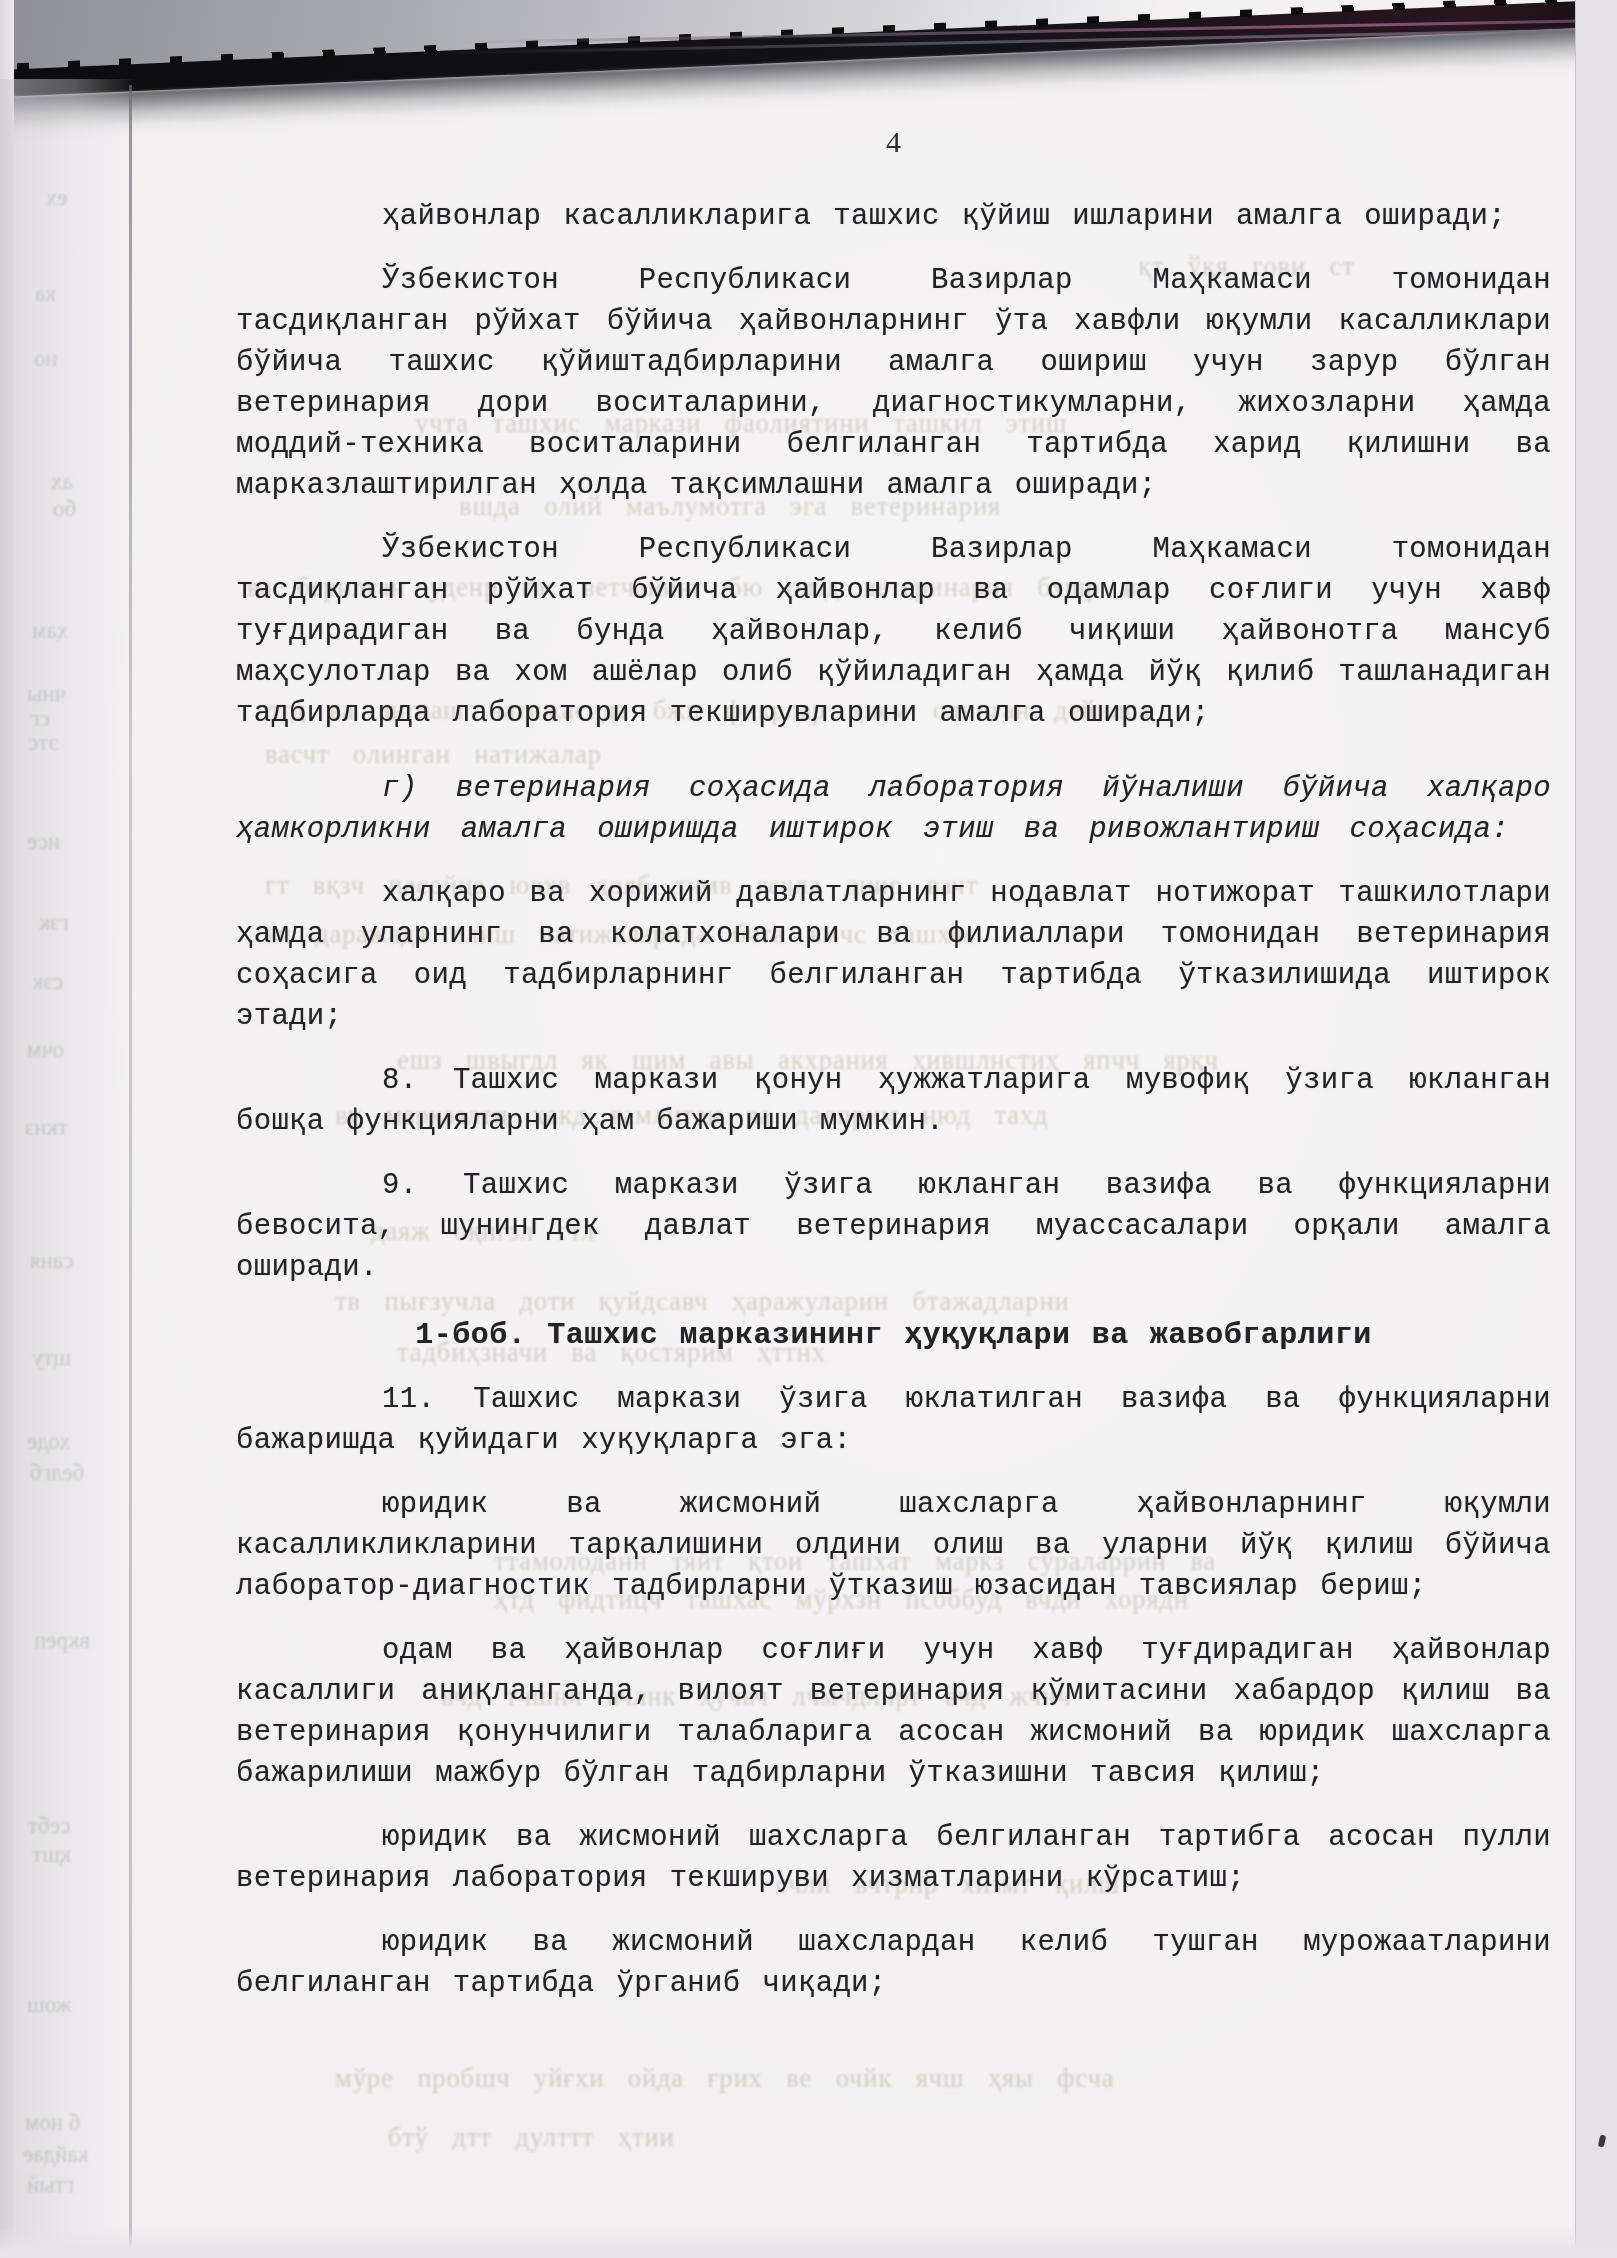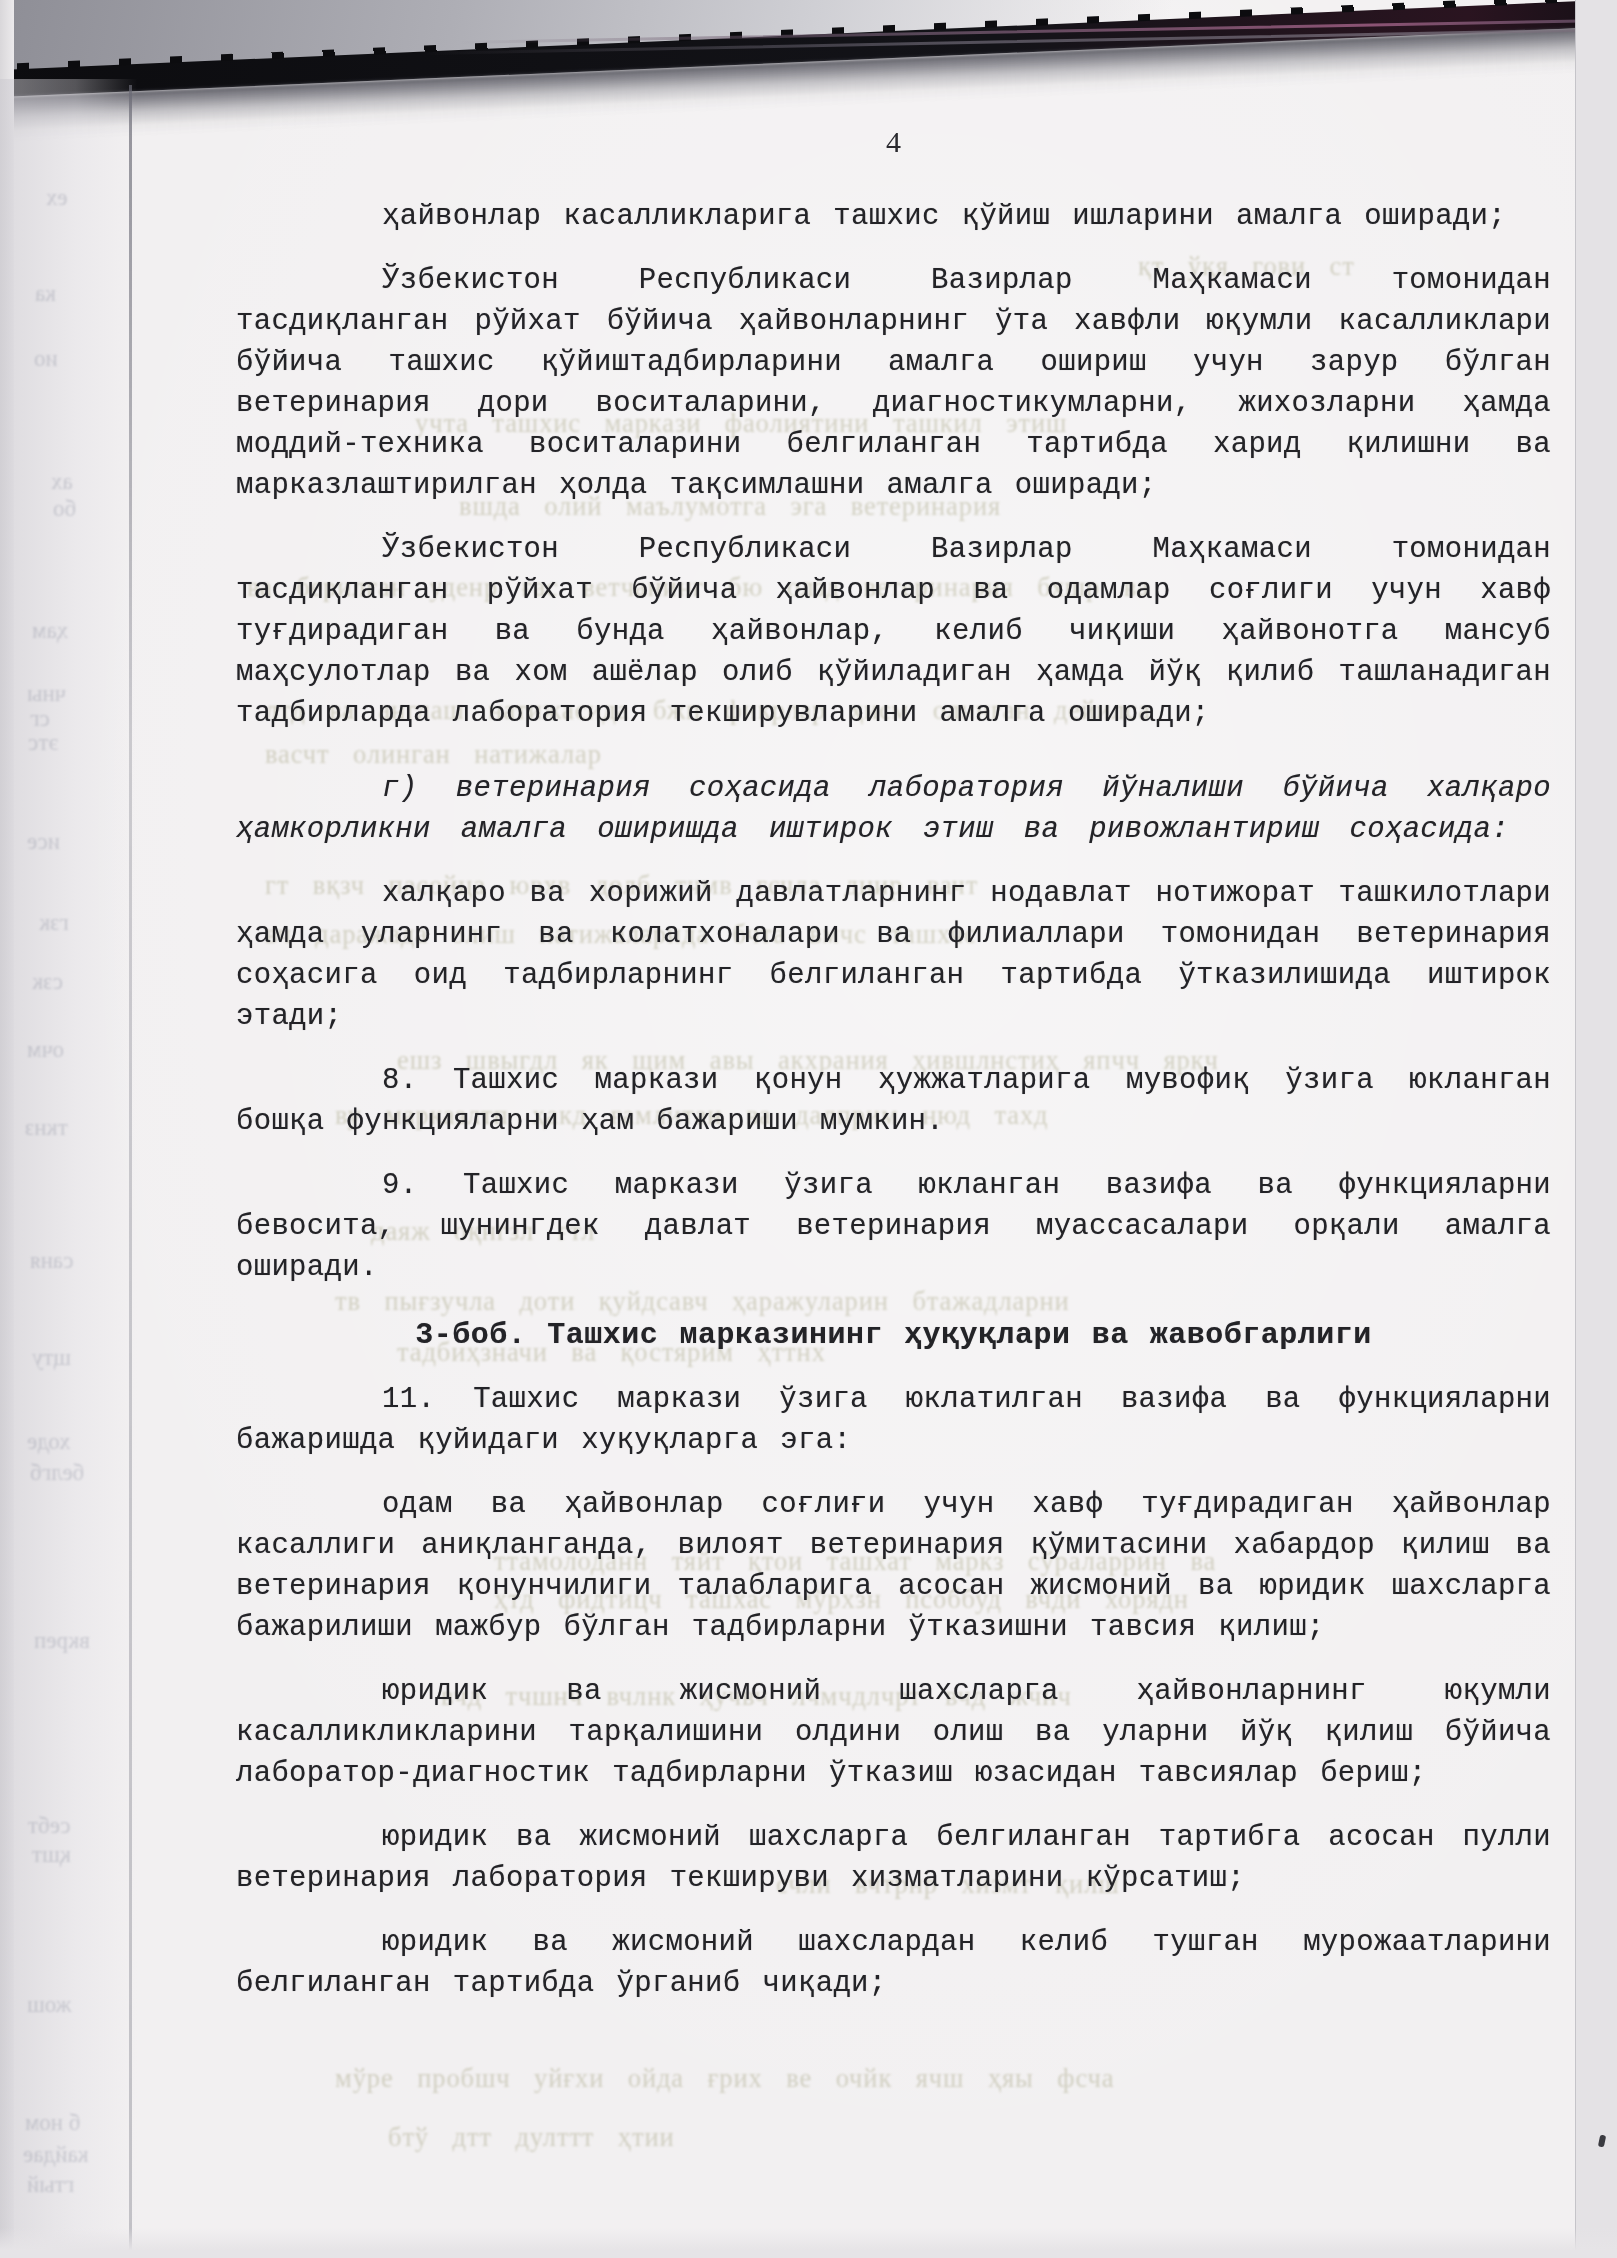--- a/index.html
+++ b/index.html
@@ -168,21 +168,21 @@
 
   <div class="page-number">4</div>
   <div class="content" id="content">
       <p class="para normal">ҳайвонлар касалликларига ташхис қўйиш ишларини амалга оширади;</p>
       <p class="para normal">Ўзбекистон Республикаси Вазирлар Маҳкамаси томонидан тасдиқланган рўйхат бўйича ҳайвонларнинг ўта хавфли юқумли касалликлари бўйича ташхис қўйиштадбирларини амалга ошириш учун зарур бўлган ветеринария дори воситаларини, диагностикумларни, жихозларни ҳамда моддий-техника воситаларини белгиланган тартибда харид қилишни ва марказлаштирилган ҳолда тақсимлашни амалга оширади;</p>
       <p class="para normal">Ўзбекистон Республикаси Вазирлар Маҳкамаси томонидан тасдиқланган рўйхат бўйича ҳайвонлар ва одамлар соғлиги учун хавф туғдирадиган ва бунда ҳайвонлар, келиб чиқиши ҳайвонотга мансуб маҳсулотлар ва хом ашёлар олиб қўйиладиган ҳамда йўқ қилиб ташланадиган тадбирларда лаборатория текширувларини амалга оширади;</p>
       <p class="para italic">г) ветеринария соҳасида лаборатория йўналиши бўйича халқаро ҳамкорликни амалга оширишда иштирок этиш ва ривожлантириш соҳасида:</p>
       <p class="para normal">халқаро ва хорижий давлатларнинг нодавлат нотижорат ташкилотлари ҳамда уларнинг ва колатхоналари ва филиаллари томонидан ветеринария соҳасига оид тадбирларнинг белгиланган тартибда ўтказилишида иштирок этади;</p>
       <p class="para normal">8. Ташхис маркази қонун ҳужжатларига мувофиқ ўзига юкланган бошқа функцияларни ҳам бажариши мумкин.</p>
       <p class="para normal">9. Ташхис маркази ўзига юкланган вазифа ва функцияларни бевосита, шунингдек давлат ветеринария муассасалари орқали амалга оширади.</p>
-      <p class="para heading">3-боб. Ташхис марказининг ҳуқуқлари ва жавобгарлиги</p>
+      <p class="para heading">1-боб. Ташхис марказининг ҳуқуқлари ва жавобгарлиги</p>
       <p class="para normal">11. Ташхис маркази ўзига юклатилган вазифа ва функцияларни бажаришда қуйидаги хуқуқларга эга:</p>
+      <p class="para normal">юридик ва жисмоний шахсларга ҳайвонларнинг юқумли касалликликларини тарқалишини олдини олиш ва уларни йўқ қилиш бўйича лаборатор-диагностик тадбирларни ўтказиш юзасидан тавсиялар бериш;</p>
       <p class="para normal">одам ва ҳайвонлар соғлиғи учун хавф туғдирадиган ҳайвонлар касаллиги аниқланганда, вилоят ветеринария қўмитасини хабардор қилиш ва ветеринария қонунчилиги талабларига асосан жисмоний ва юридик шахсларга бажарилиши мажбур бўлган тадбирларни ўтказишни тавсия қилиш;</p>
-      <p class="para normal">юридик ва жисмоний шахсларга ҳайвонларнинг юқумли касалликликларини тарқалишини олдини олиш ва уларни йўқ қилиш бўйича лаборатор-диагностик тадбирларни ўтказиш юзасидан тавсиялар бериш;</p>
       <p class="para normal">юридик ва жисмоний шахсларга белгиланган тартибга асосан пулли ветеринария лаборатория текшируви хизматларини кўрсатиш;</p>
       <p class="para normal">юридик ва жисмоний шахслардан келиб тушган мурожаатларини белгиланган тартибда ўрганиб чиқади;</p>
     </div>
 </div>
 
 
 </body></html>

